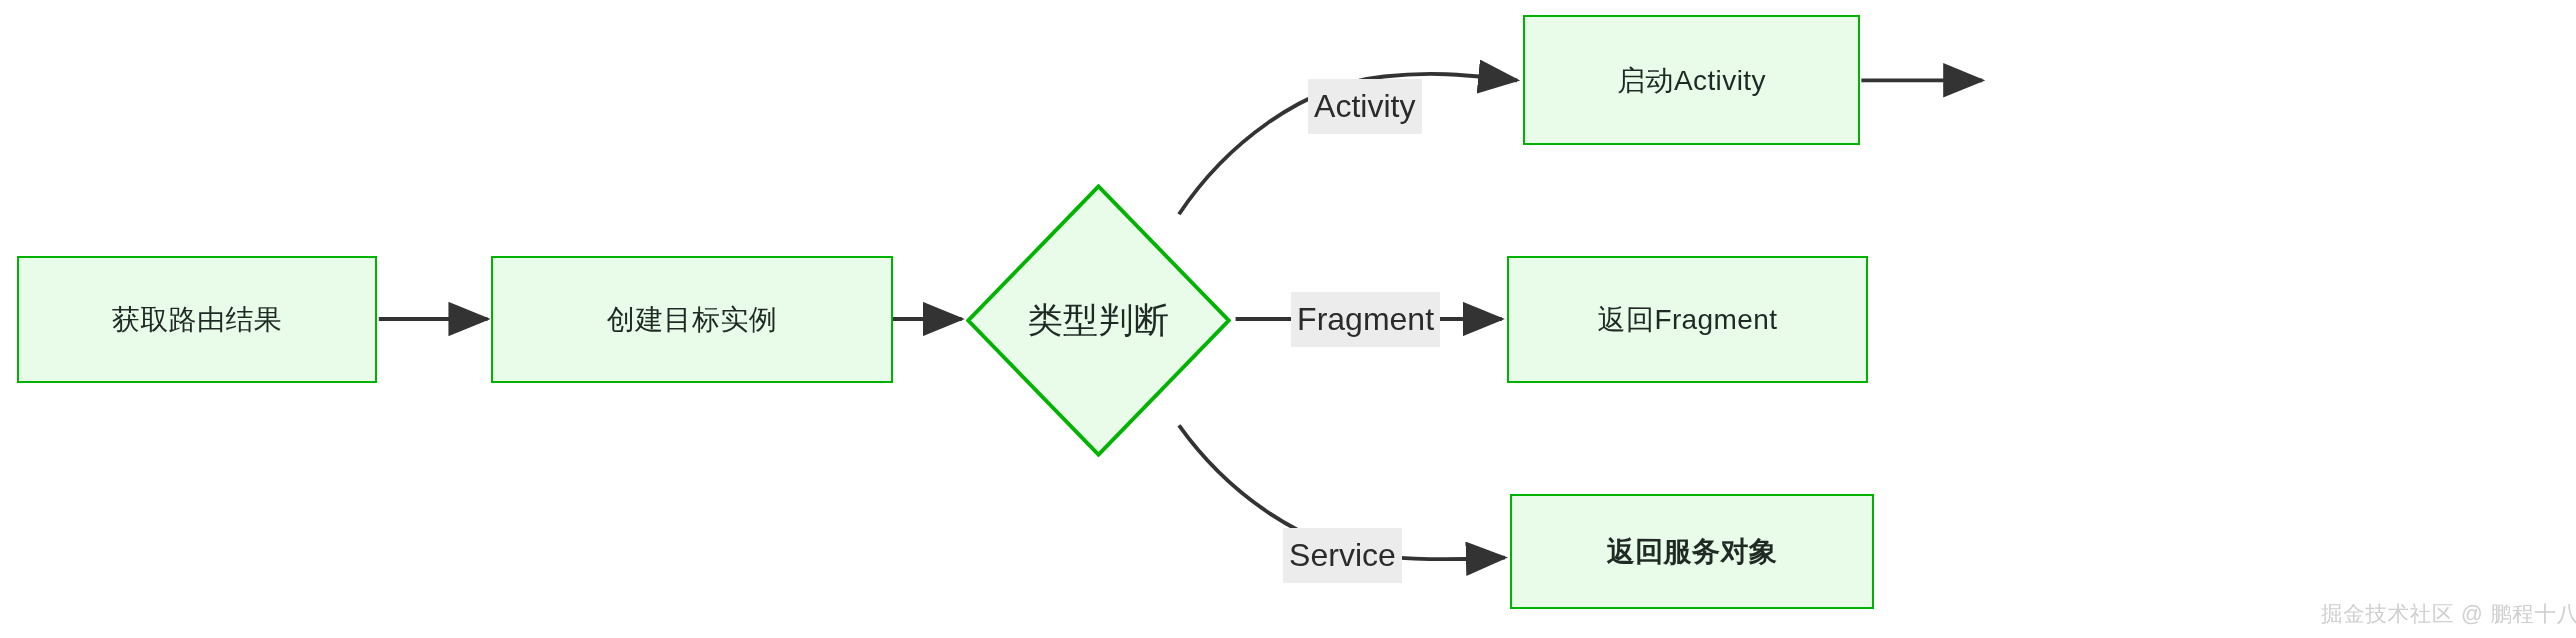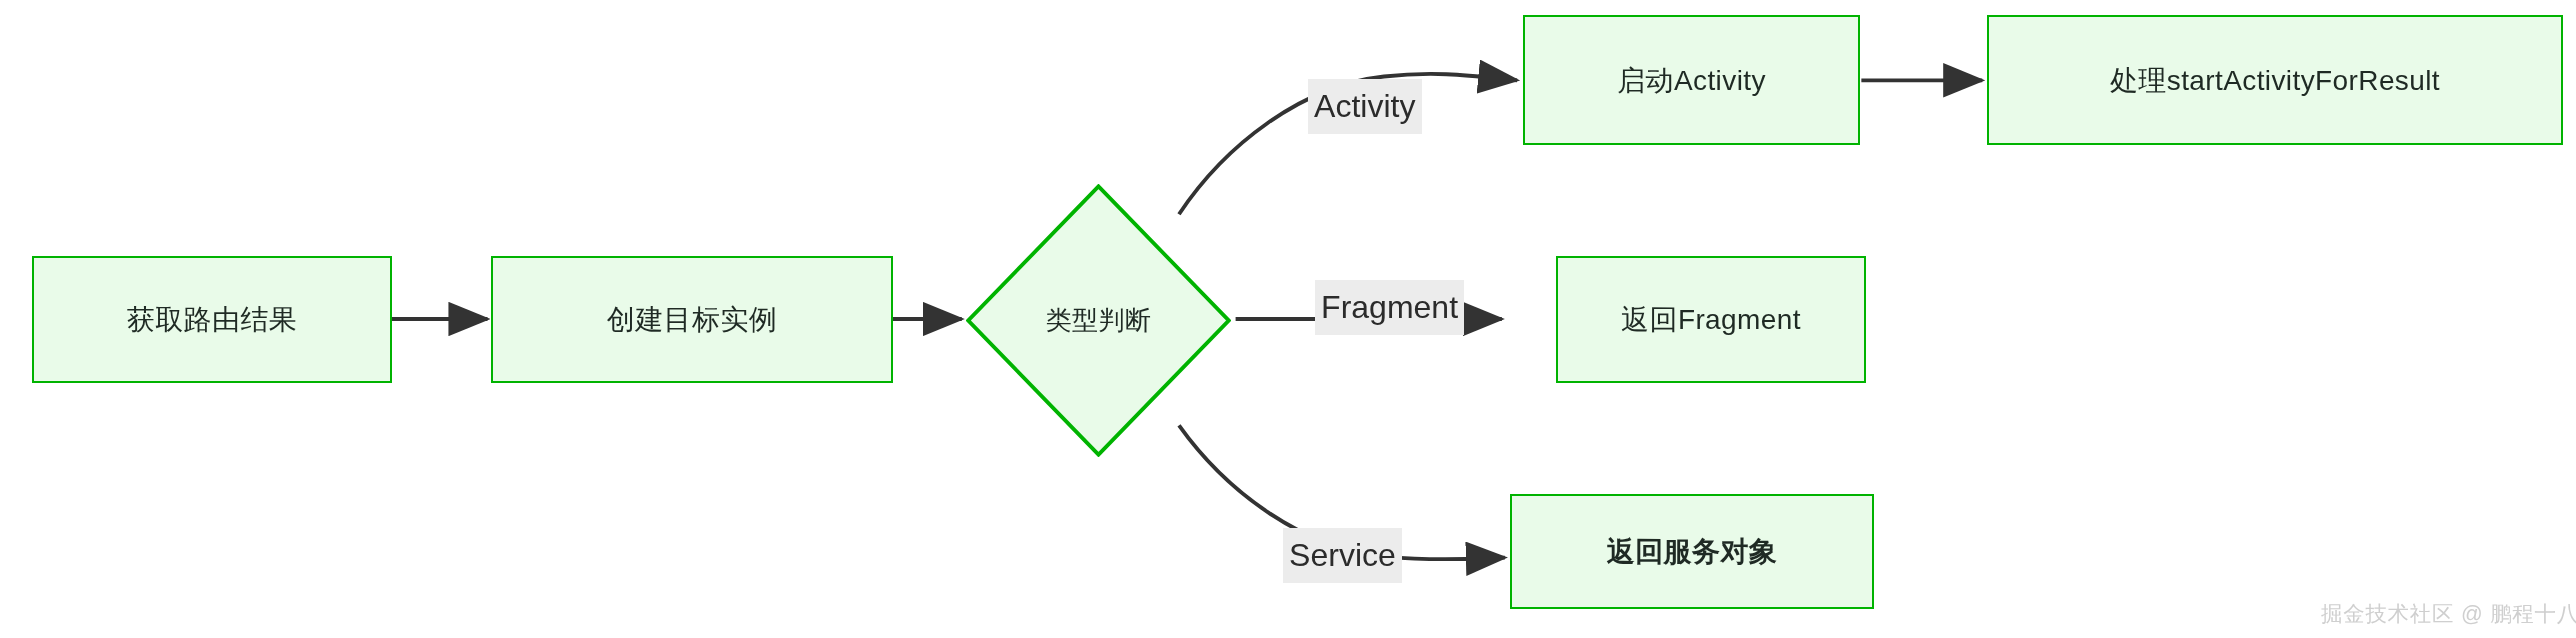--- a/index.html
+++ b/index.html
@@ -55,21 +55,21 @@
     position: absolute;
     left: 0;
     top: 0;
     width: 100%;
     height: 100%;
   }
   .node-diamond .diamond-label {
     position: relative;
     z-index: 2;
     color: #1f2a24;
-    font-size: 26px;
+    font-size: 35px;
     white-space: nowrap;
     letter-spacing: 0.4px;
     text-align: right;
   }
   
   .edge-label {
     position: absolute;
     background: #ececec;
     color: #2b2b2b;
     font-size: 32px;
@@ -105,53 +105,50 @@
 
     <path d="M1540,280 C1600,190 1700,112 1808,100 C1880,92 1930,100 1982,105" fill="none" stroke="#333333" stroke-width="5" marker-end="url(#arrowhead)"></path>
 
     <line x1="2432" y1="105" x2="2590" y2="105" stroke="#333333" stroke-width="5" marker-end="url(#arrowhead)"></line>
 
     <line x1="1614" y1="417" x2="1962" y2="417" stroke="#333333" stroke-width="5" marker-end="url(#arrowhead)"></line>
 
     <path d="M1540,556 C1600,640 1700,718 1812,728 C1880,734 1930,730 1966,729" fill="none" stroke="#333333" stroke-width="5" marker-end="url(#arrowhead)"></path>
   </svg>
 
-  <div class="node-box" style="left:32px; top:256px; width:360px; height:127px;font-family:Liberation Serif, serif;">
+  <div class="node-box" style="left:17px; top:256px; width:360px; height:127px;font-family:Liberation Serif, serif;">
     <span>获取路由结果</span>
   </div>
 
   <div class="node-box" style="left:491px; top:256px; width:402px; height:127px;">
     <span>创建目标实例</span>
   </div>
 
   <div class="node-diamond" style="left:966px; top:184px; width:265px; height:273px;">
     <svg class="diamond-shape" viewBox="0 0 346 356" preserveAspectRatio="none">
       <polygon points="173,3 343,178 173,353 3,178" fill="#e9fbe9" stroke="#00b300" stroke-width="5"></polygon>
     </svg>
     <span class="diamond-label">类型判断</span>
   </div>
 
   <div class="node-box" style="left:1523px; top:15.3px; width:337px; height:130px;">
     <span>启动Activity</span>
   </div>
 
-  <div class="node-box" style="left:1987px; top:15.3px; width:576px; height:130px;">
-    <span>处理startActivityForResult</span>
-  </div>
 
-  <div class="node-box" style="left:1556px; top:256px; width:310px; height:127px;">
+  <div class="node-box" style="left:1507px; top:256px; width:361px; height:127px;">
     <span>返回Fragment</span>
   </div>
 
   <div class="node-box" style="left:1510px; top:494px; width:364px; height:115px;font-weight:bold;">
     <span>返回服务对象</span>
   </div>
 
   <div class="edge-label" style="left:1308px; top:51px;margin-top:28px;">Activity</div>
 
-  <div class="edge-label" style="left:1291px; top:280px;margin-left:24px;">Fragment</div>
+  <div class="edge-label" style="left:1291px; top:292px;">Fragment</div>
 
   <div class="edge-label" style="left:1283px; top:528px;">Service</div>
 
   <div class="watermark" style="left:2321px; top:599px;">掘金技术社区 @ 鹏程十八少</div>
 
 </div>
 
 
 </body></html>

